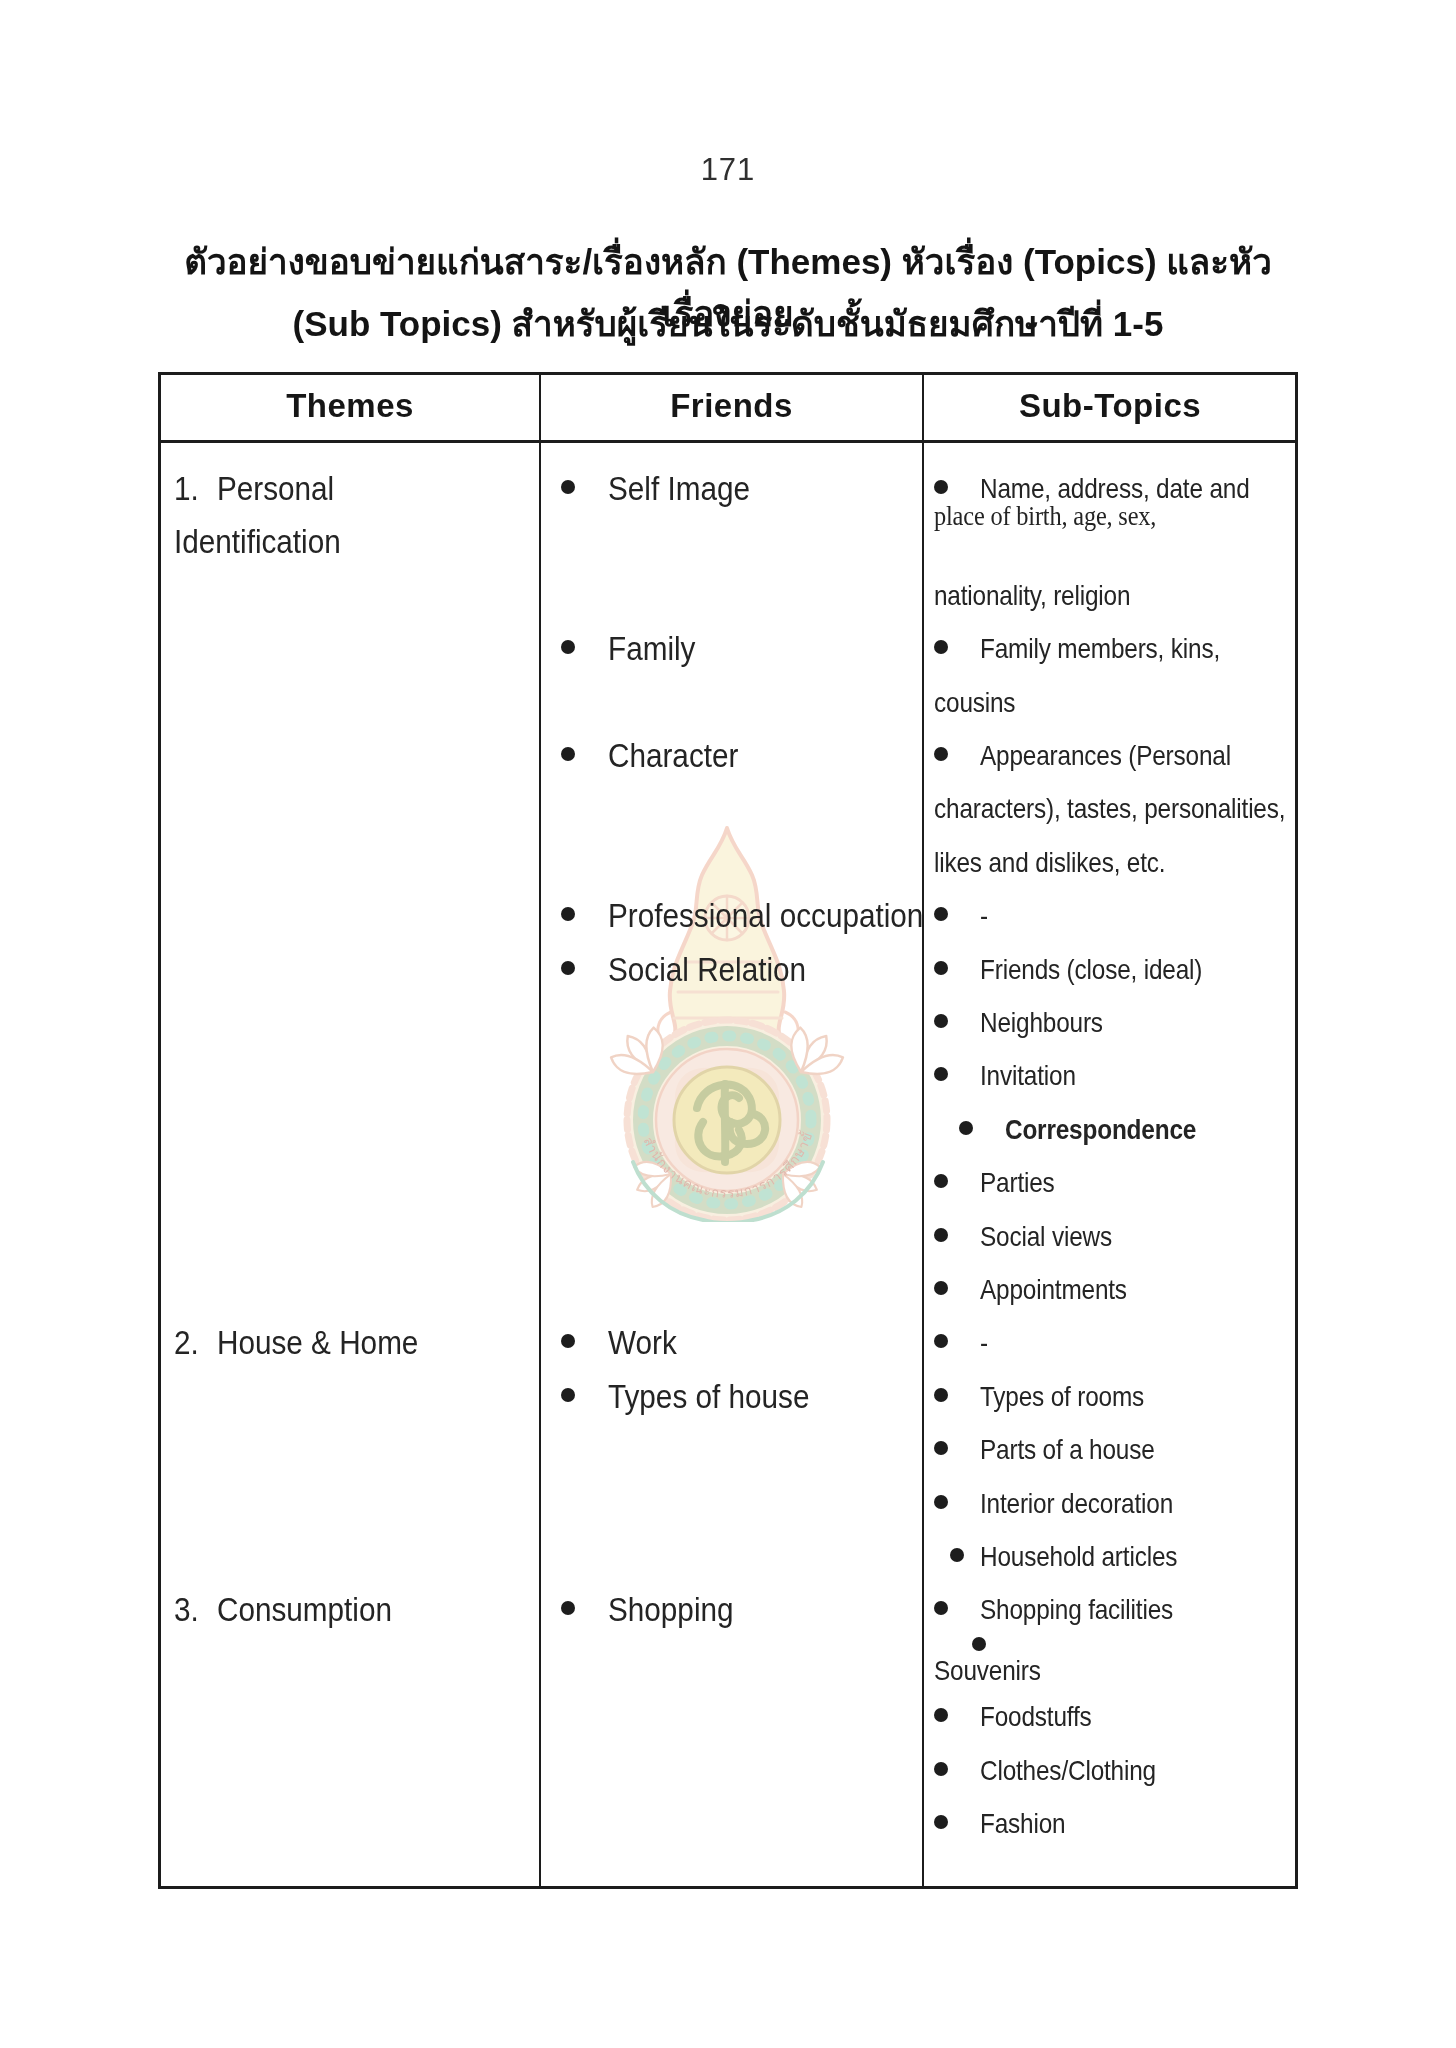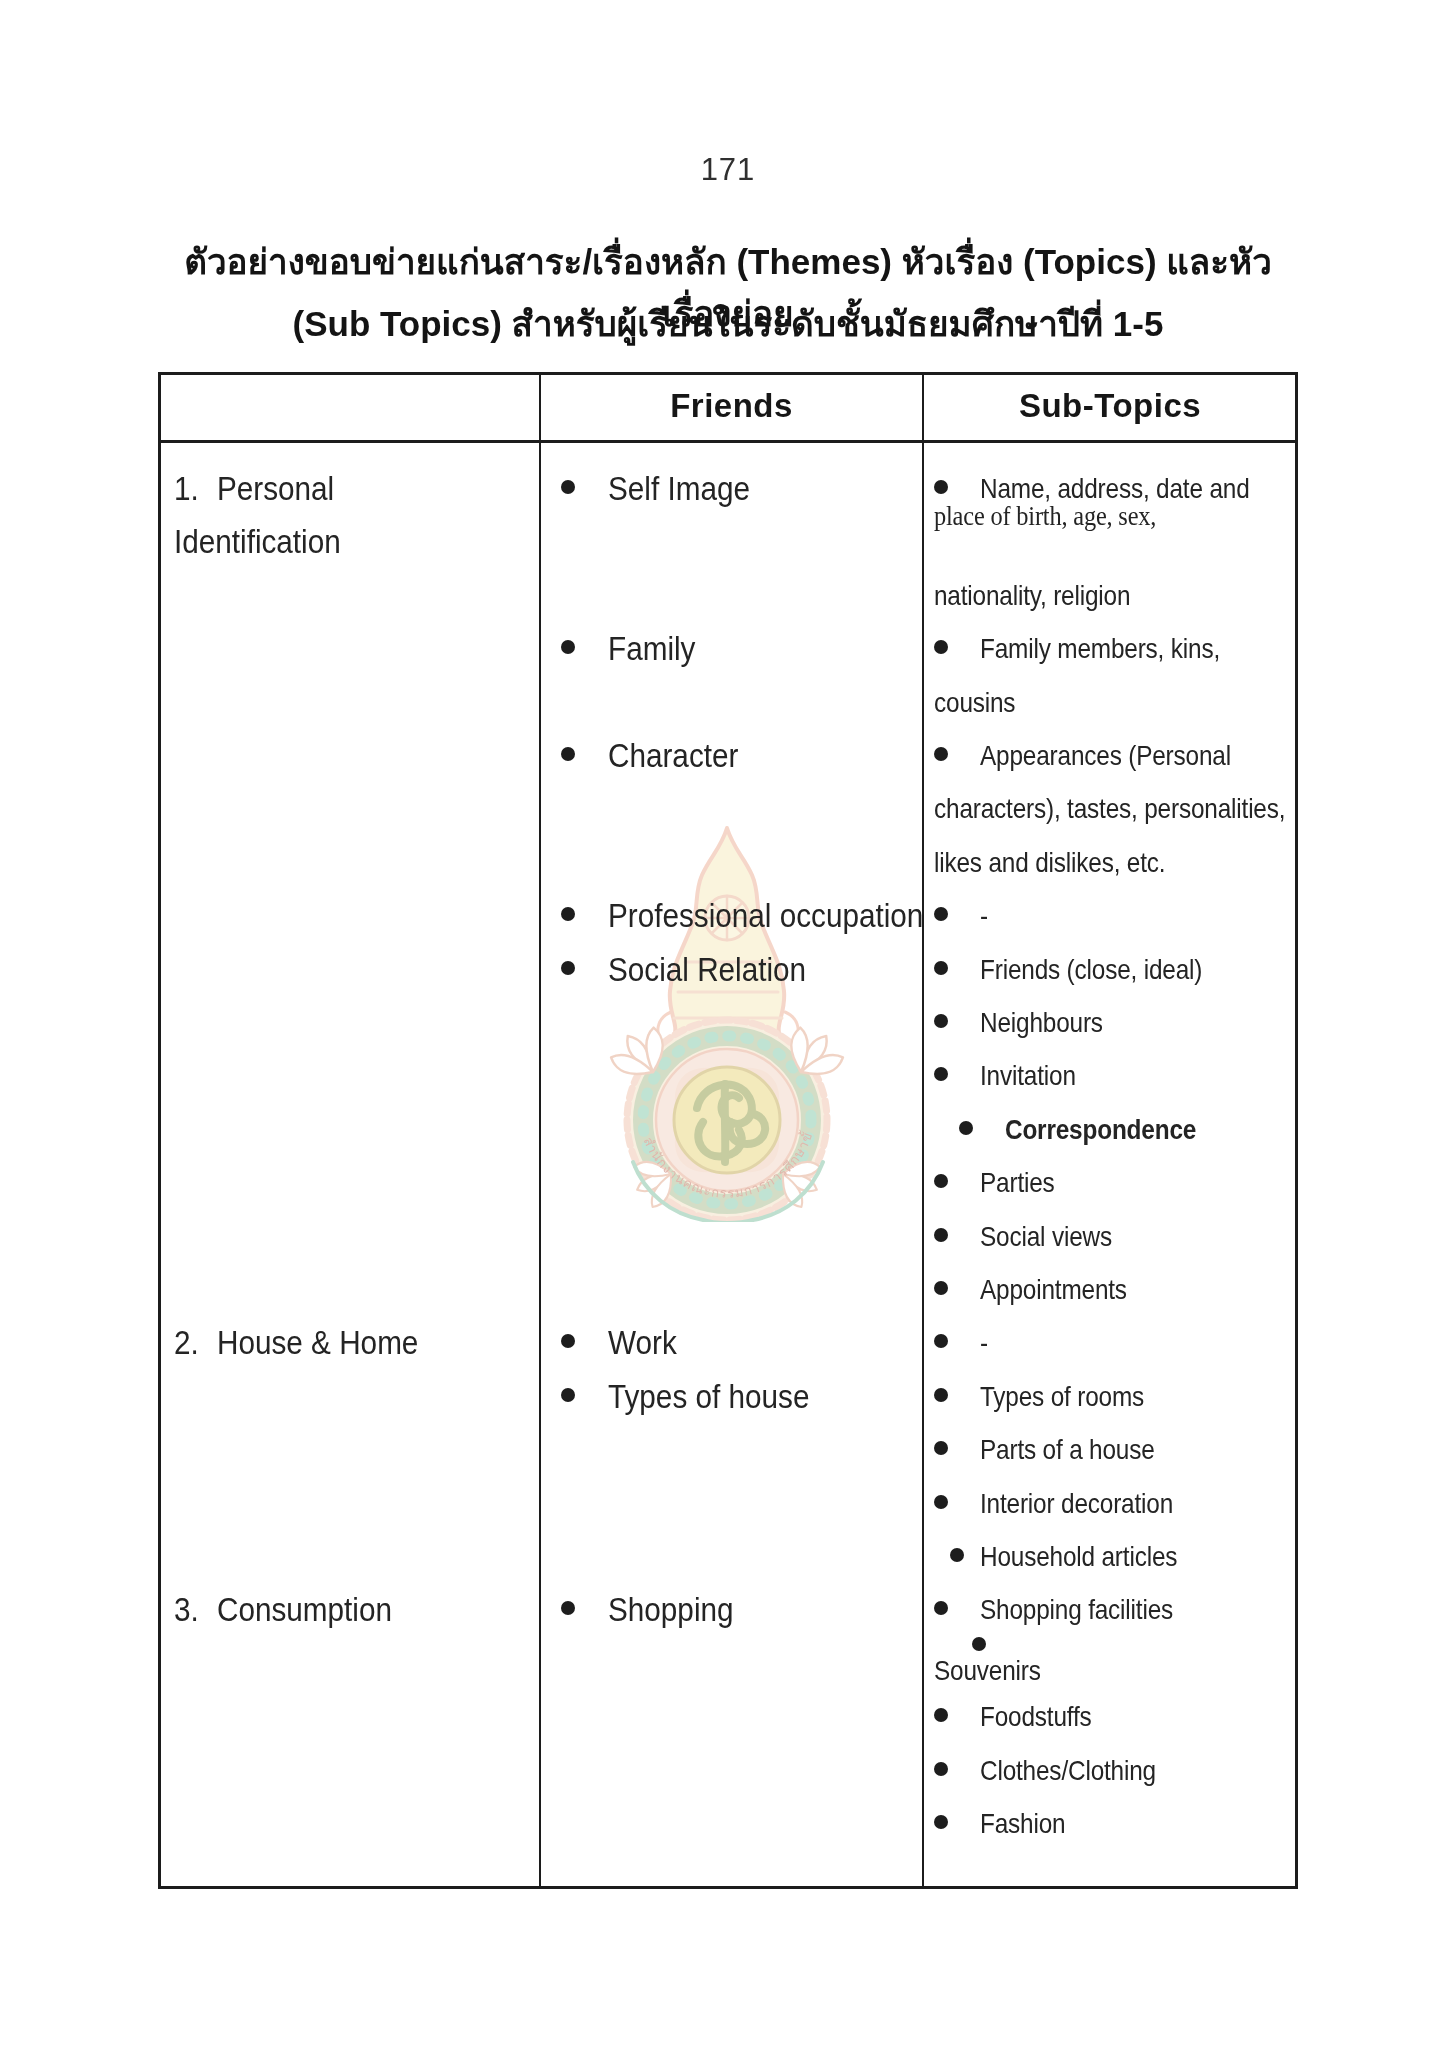--- a/index.html
+++ b/index.html
@@ -110,20 +110,21 @@
   <div class="content-layer">
     <div id="pageno" class="center-line">171</div>
     <div id="title1" class="center-line title-line">ตัวอย่างขอบข่ายแก่นสาระ/เรื่องหลัก (Themes) หัวเรื่อง (Topics) และหัวเรื่องย่อย</div>
     <div id="title2" class="center-line title-line">(Sub Topics) สำหรับผู้เรียนในระดับชั้นมัธยมศึกษาปีที่ 1-5</div>
 
     <div class="tframe"></div>
     <div id="vline1" class="vline"></div>
     <div id="vline2" class="vline"></div>
     <div class="hrule"></div>
 
+    <div id="hc0" class="hcell">Themes</div>
     <div id="hc1" class="hcell">Friends</div>
     <div id="hc2" class="hcell">Sub-Topics</div>
 
     <div id="tbody">
         <div class="line c0" style="left: 174px; top: 462px;">
           <span class="num">1.</span>
           <span class="txt">Personal</span>
         </div>
         <div class="line c0" style="left: 174px; top: 515.4px;">
           <span class="txt">Identification</span>

